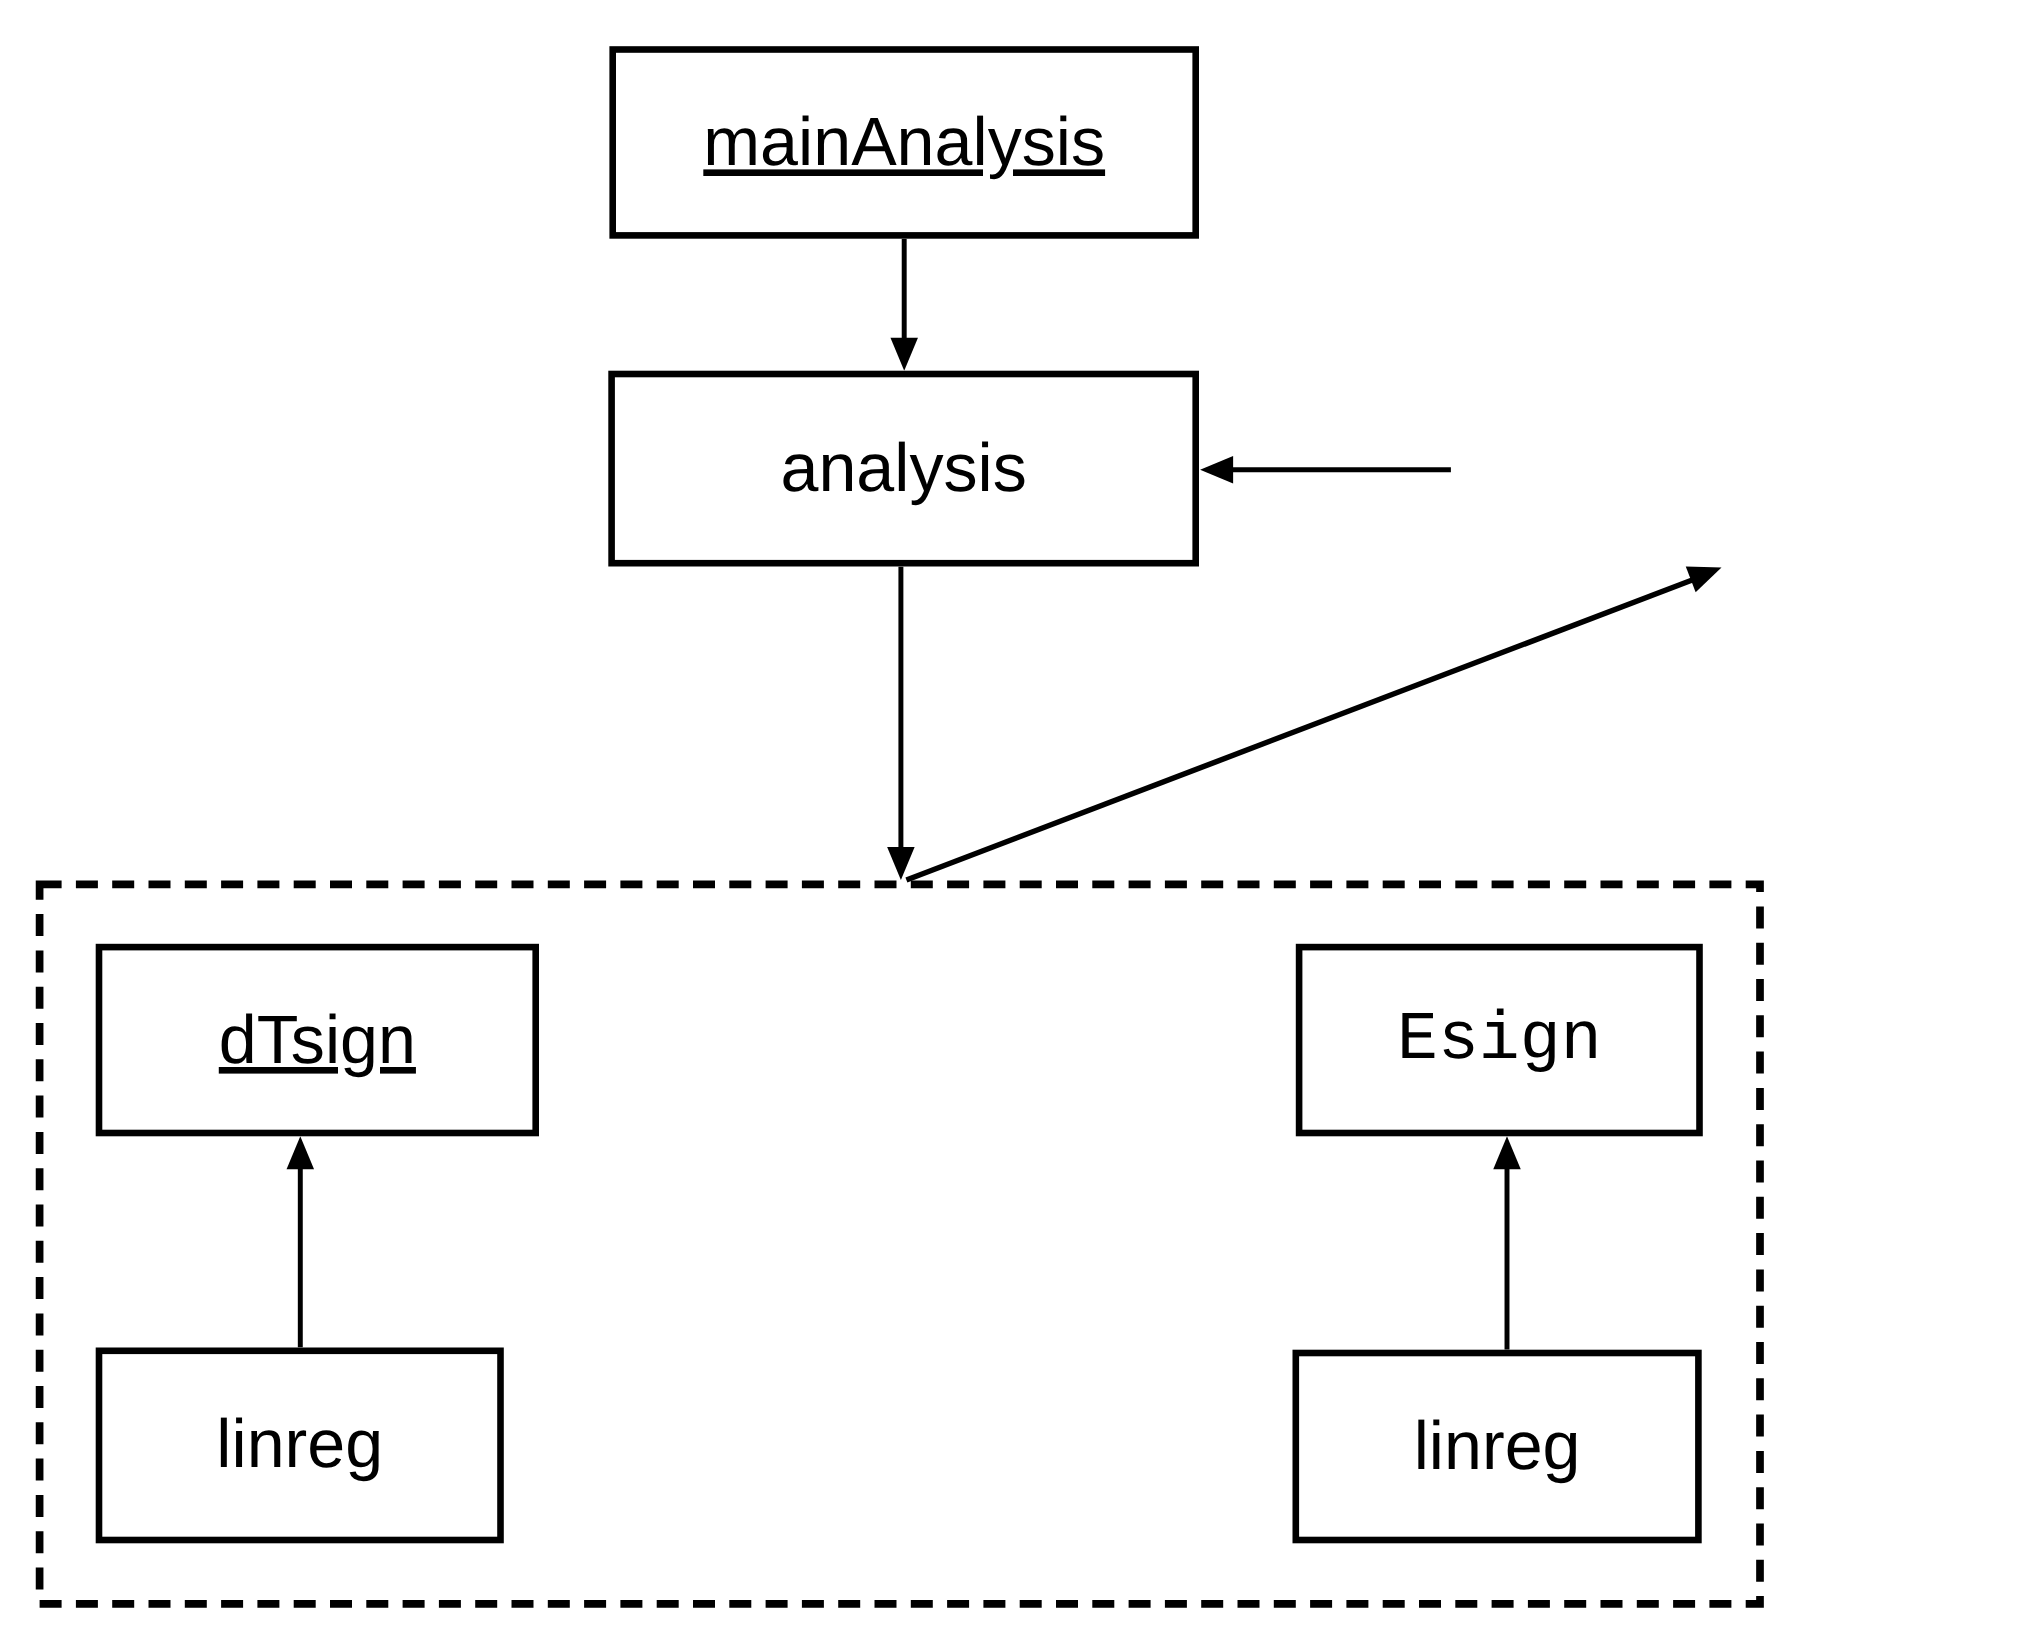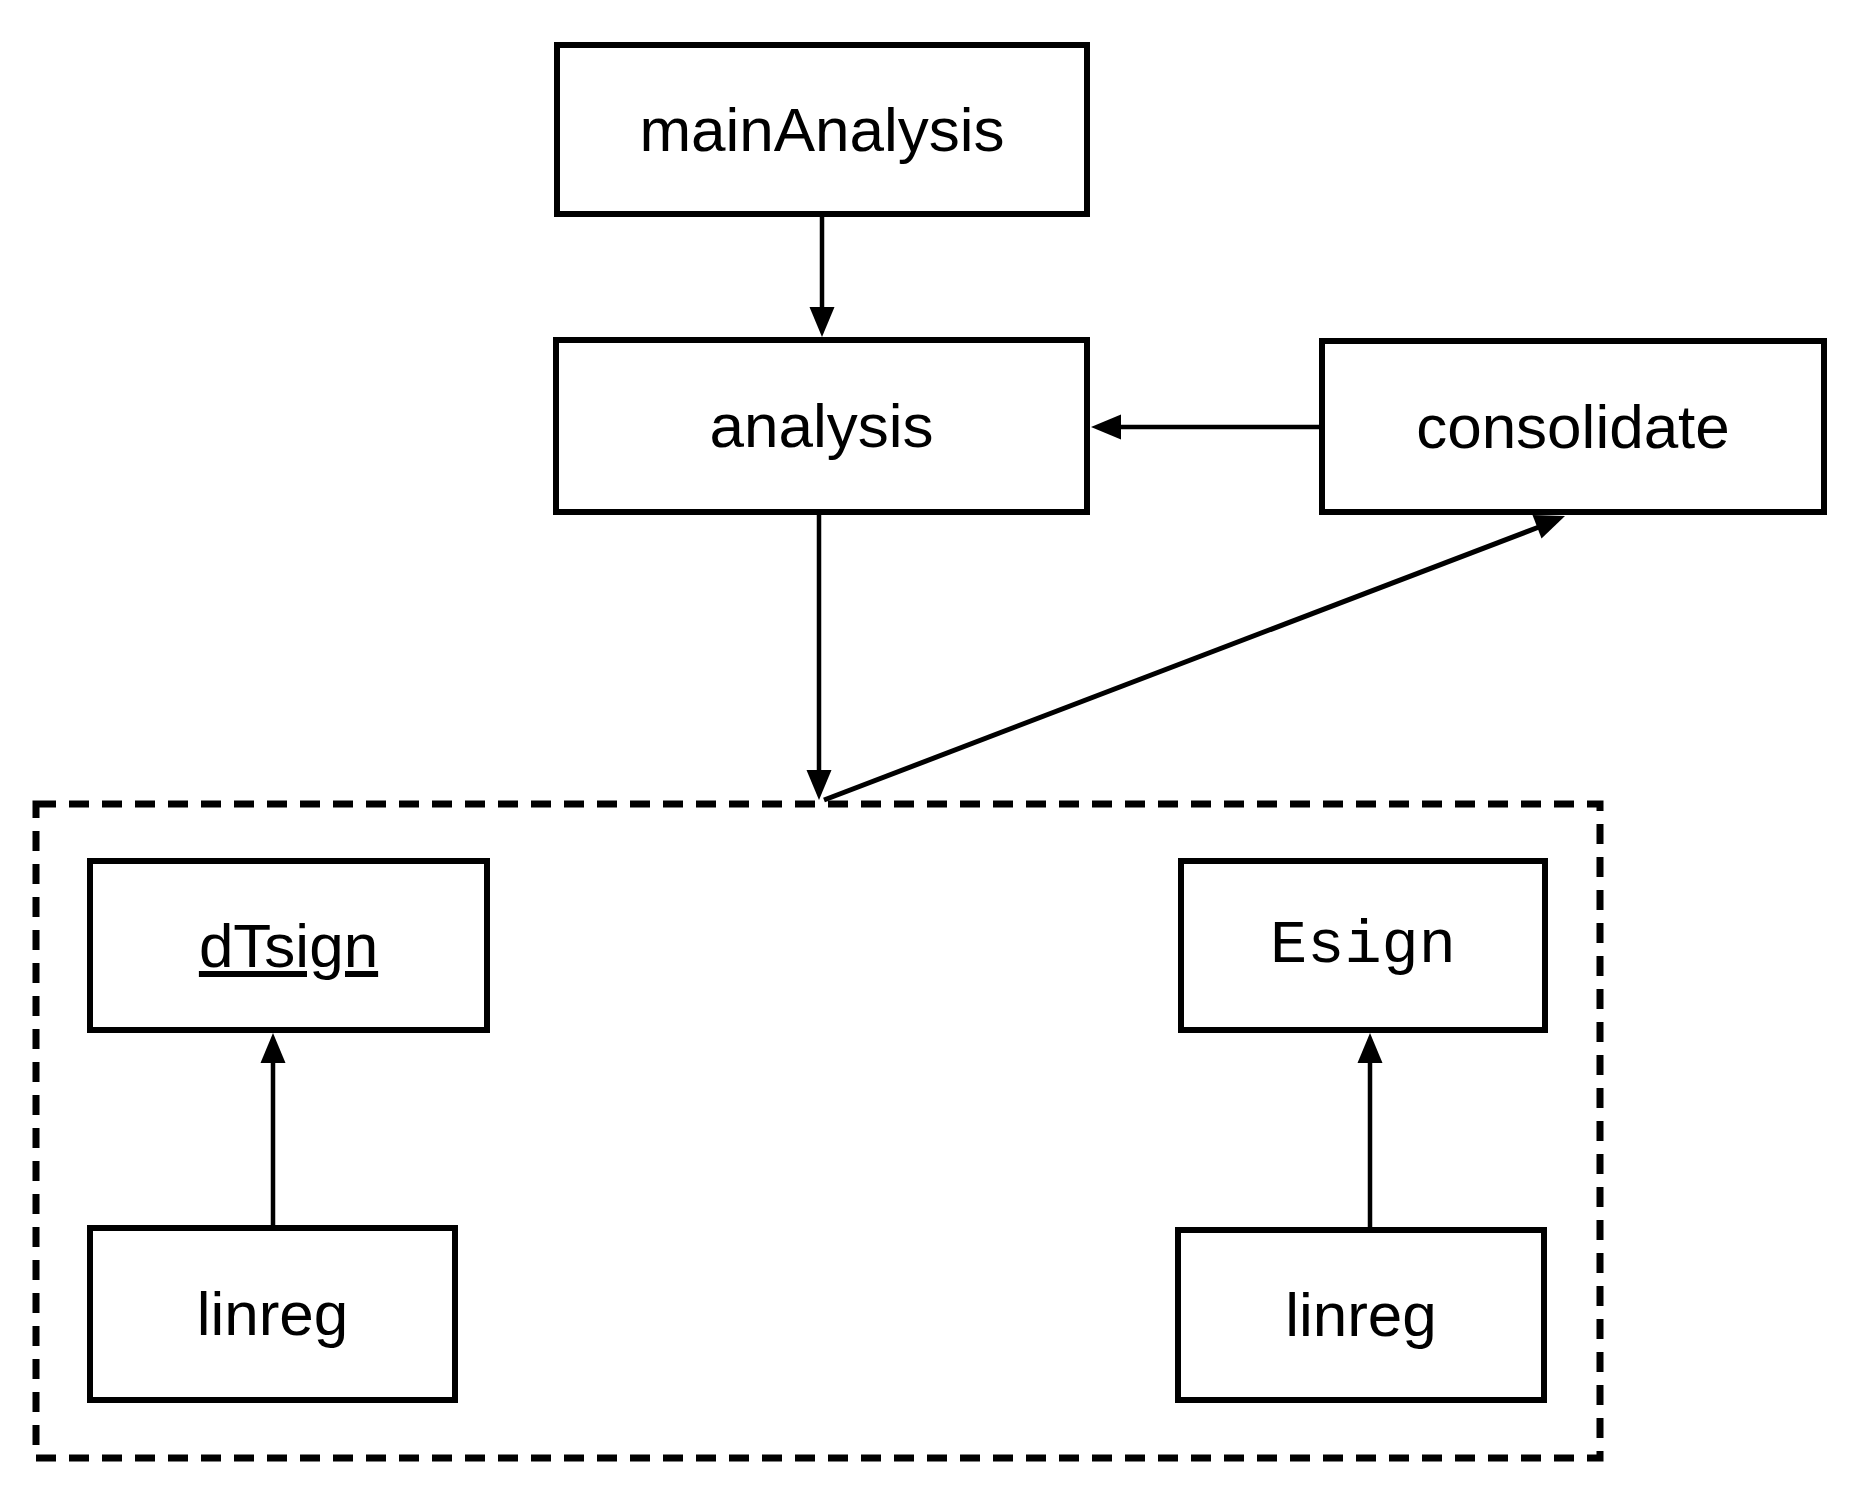--- a/index.html
+++ b/index.html
@@ -29,21 +29,21 @@
     border: 6px solid #000000;
     display: flex;
     align-items: center;
     justify-content: center;
     font-size: 62px;
     line-height: 1;
     color: #000000;
     white-space: nowrap;
   }
   
-  .n-mainanalysis { left: 554px;  top: 42px;   width: 536px; height: 175px; }
+  .n-mainanalysis { left: 554px;  top: 42px;   width: 536px; height: 175px; text-decoration: underline; }
   .n-analysis     { left: 553px;  top: 337px;  width: 537px; height: 178px; }
   .n-consolidate  { left: 1319px; top: 338px;  width: 508px; height: 177px; }
   .n-dtsign       { left: 87px;   top: 858px;  width: 403px; height: 175px; text-decoration: underline; }
   .n-trsign       { left: 632px;  top: 857px;  width: 370px; height: 176px; }
   .n-esign        { left: 1178px; top: 858px;  width: 370px; height: 175px; font-family: Liberation Mono, monospace; }
   .n-linreg-left  { left: 87px;   top: 1225px; width: 371px; height: 178px; }
   .n-linreg-right { left: 1175px; top: 1227px; width: 372px; height: 176px; }
 </style>
 </head>
 <body>
@@ -86,23 +86,20 @@
   </svg>
 
   <div class="node n-mainanalysis">
     <span>mainAnalysis</span>
   </div>
 
   <div class="node n-analysis">
     <span>analysis</span>
   </div>
 
-  <div class="node n-consolidate">
-    <span>consolidate</span>
-  </div>
 
   <div class="node n-dtsign">
     <span>dTsign</span>
   </div>
 
 
   <div class="node n-esign">
     <span>Esign</span>
   </div>
 

